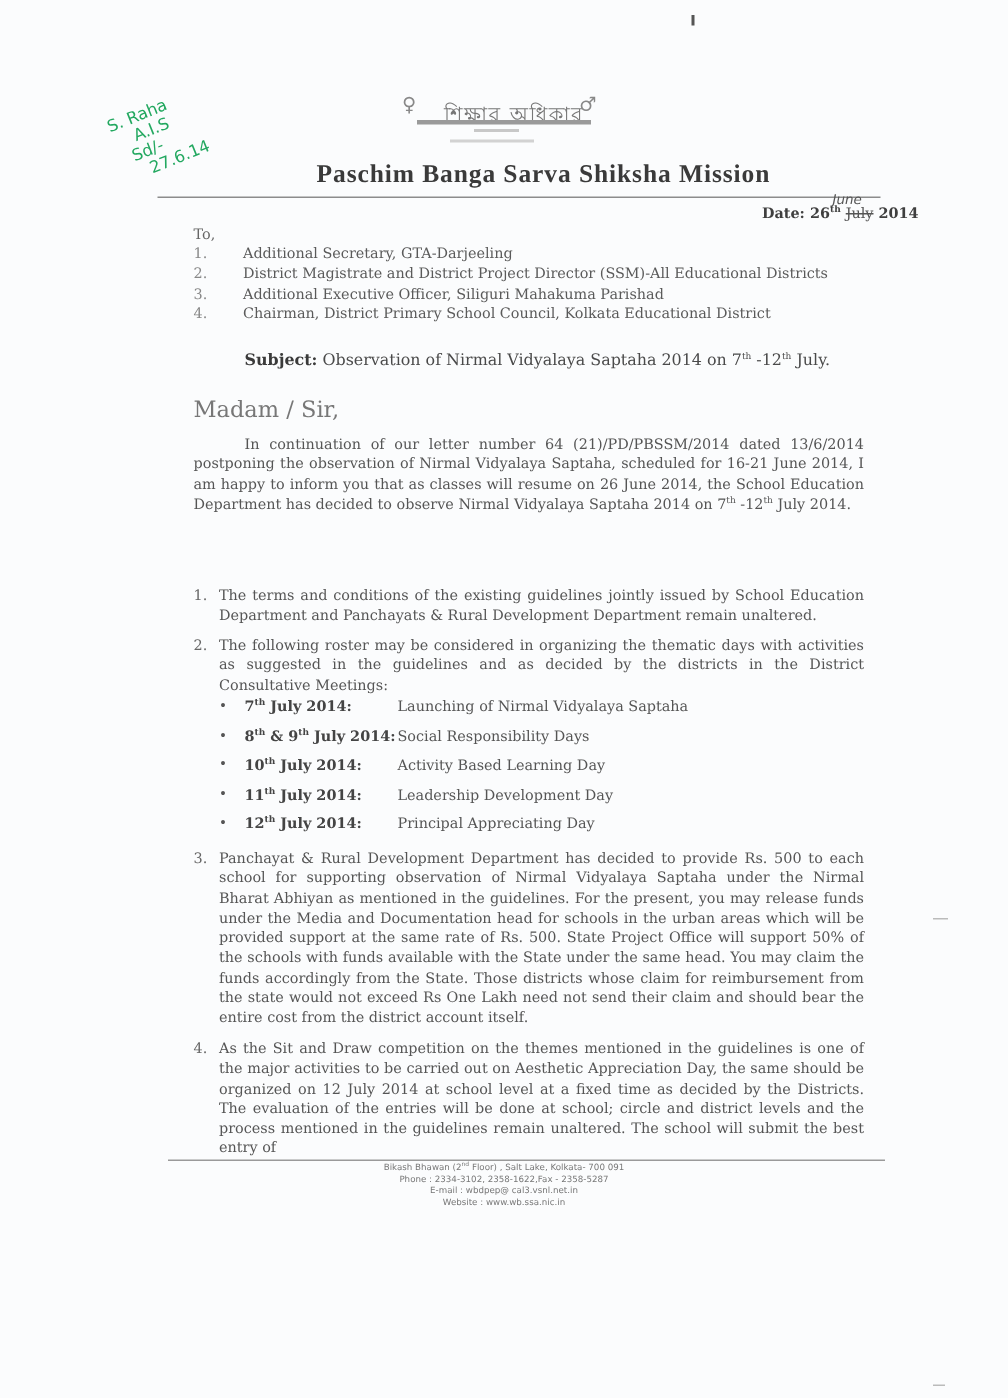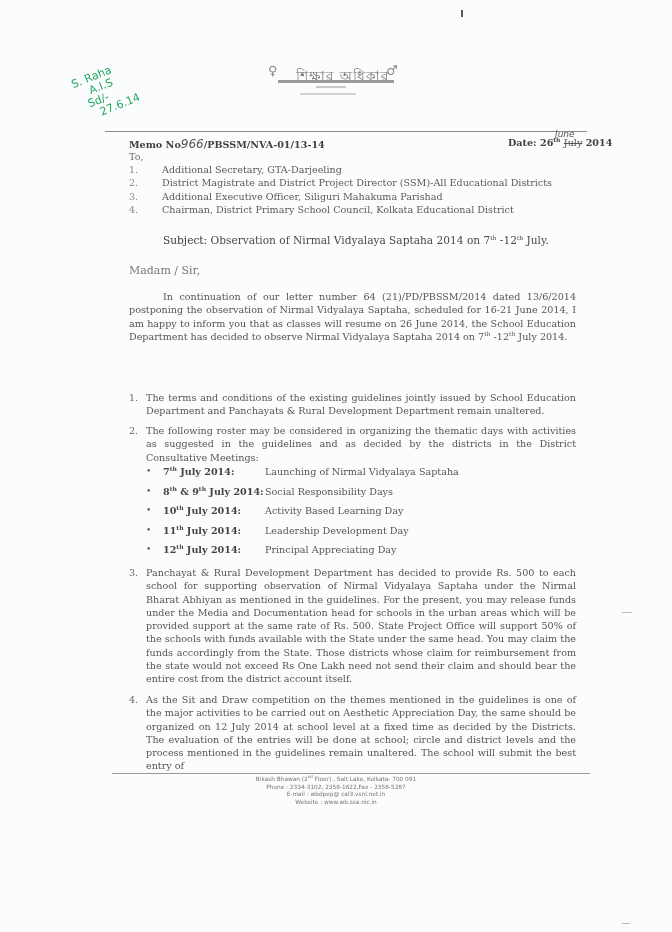--- a/index.html
+++ b/index.html
@@ -40,24 +40,24 @@
   .date .strike { text-decoration: line-through; font-weight: normal; color: #555; }
   .date .hand { position: absolute; left: 47px; top: -8px; font-family: "DejaVu Sans", sans-serif; font-style: italic; font-weight: normal; font-size: 9px; color: #555; text-align: right; }
 
   .to { position: absolute; left: 129px; top: 151px; font-size: 9.6px; color: #666; }
   .recips { position: absolute; left: 129px; top: 164px; font-size: 9.6px; color: #5a5a5a; }
   .recip { height: 13.3px; position: relative; white-space: nowrap; }
   .recip .n { position: absolute; left: 0; color: #888; }
   .recip .t { position: absolute; left: 33px; }
 
   .subject { position: absolute; left: 163px; top: 234px; font-size: 10.6px; color: #4a4a4a; white-space: nowrap; }
-  .subject b { font-weight: normal; color: #3a3a3a; text-align: center; }
+  .subject b { font-weight: bold; color: #3a3a3a; text-align: center; }
   sup { font-size: 6px; vertical-align: 4px; line-height: 0; }
 
-  .salutation { position: absolute; left: 129px; top: 264px; font-size: 11px; color: #777; }
+  .salutation { position: absolute; left: 129px; top: 264px; font-size: 15px; color: #777; }
 
   .para {
     position: absolute; left: 129px; width: 447px;
     font-size: 9.6px; line-height: 13.3px; color: #555;
     text-align: justify; text-align-last: left;
   }
   .indent { text-indent: 34px; }
 
   .item { position: absolute; left: 129px; width: 447px; font-size: 9.6px; line-height: 13.3px; color: #555; text-align: justify; }
   .item .num { position: absolute; left: 0; top: 0; color: #666; }
@@ -89,23 +89,23 @@
     <div class="logo-sub2"></div>
   </div>
 
   <div class="handnote">
     <span>S. Raha</span>
     <span style="margin-left:14px">A.I.S</span>
     <span style="margin-left:8px">Sd/-</span>
     <span style="margin-left:16px">27.6.14</span>
   </div>
 
+  <div class="org-title">Paschim Banga Sarva Shiksha Mission</div>
   <div class="header-rule"></div>
 
-  <div class="memo"><span>Memo No</span><span class="hand">966</span><span>/PBSSM/NVA-01/13-14</span></div>
 
   <div class="date"><span>Date:</span> <span>26</span><sup>th</sup> <span class="strike">July</span> <span>2014</span><span class="hand">June</span></div>
 
   <div class="to">To,</div>
   <div class="recips">
     <div class="recip">
         <span class="n">1.</span>
         <span class="t">Additional Secretary, GTA-Darjeeling</span>
       </div>
     <div class="recip">

